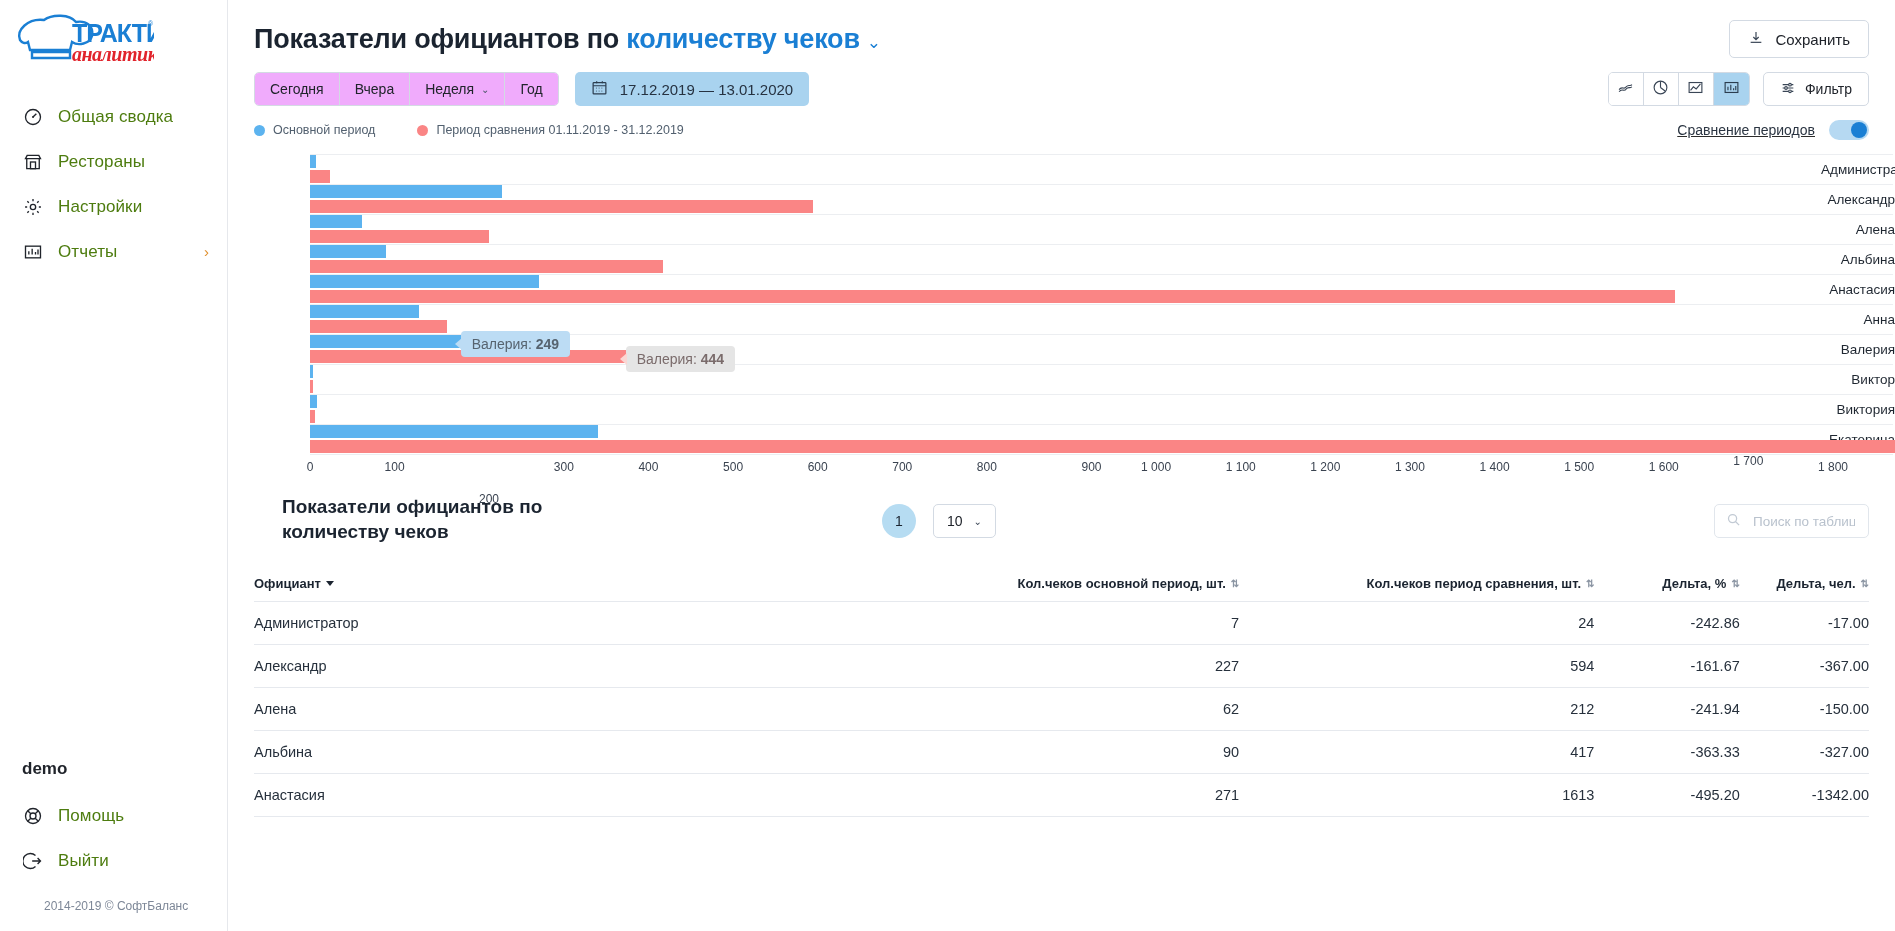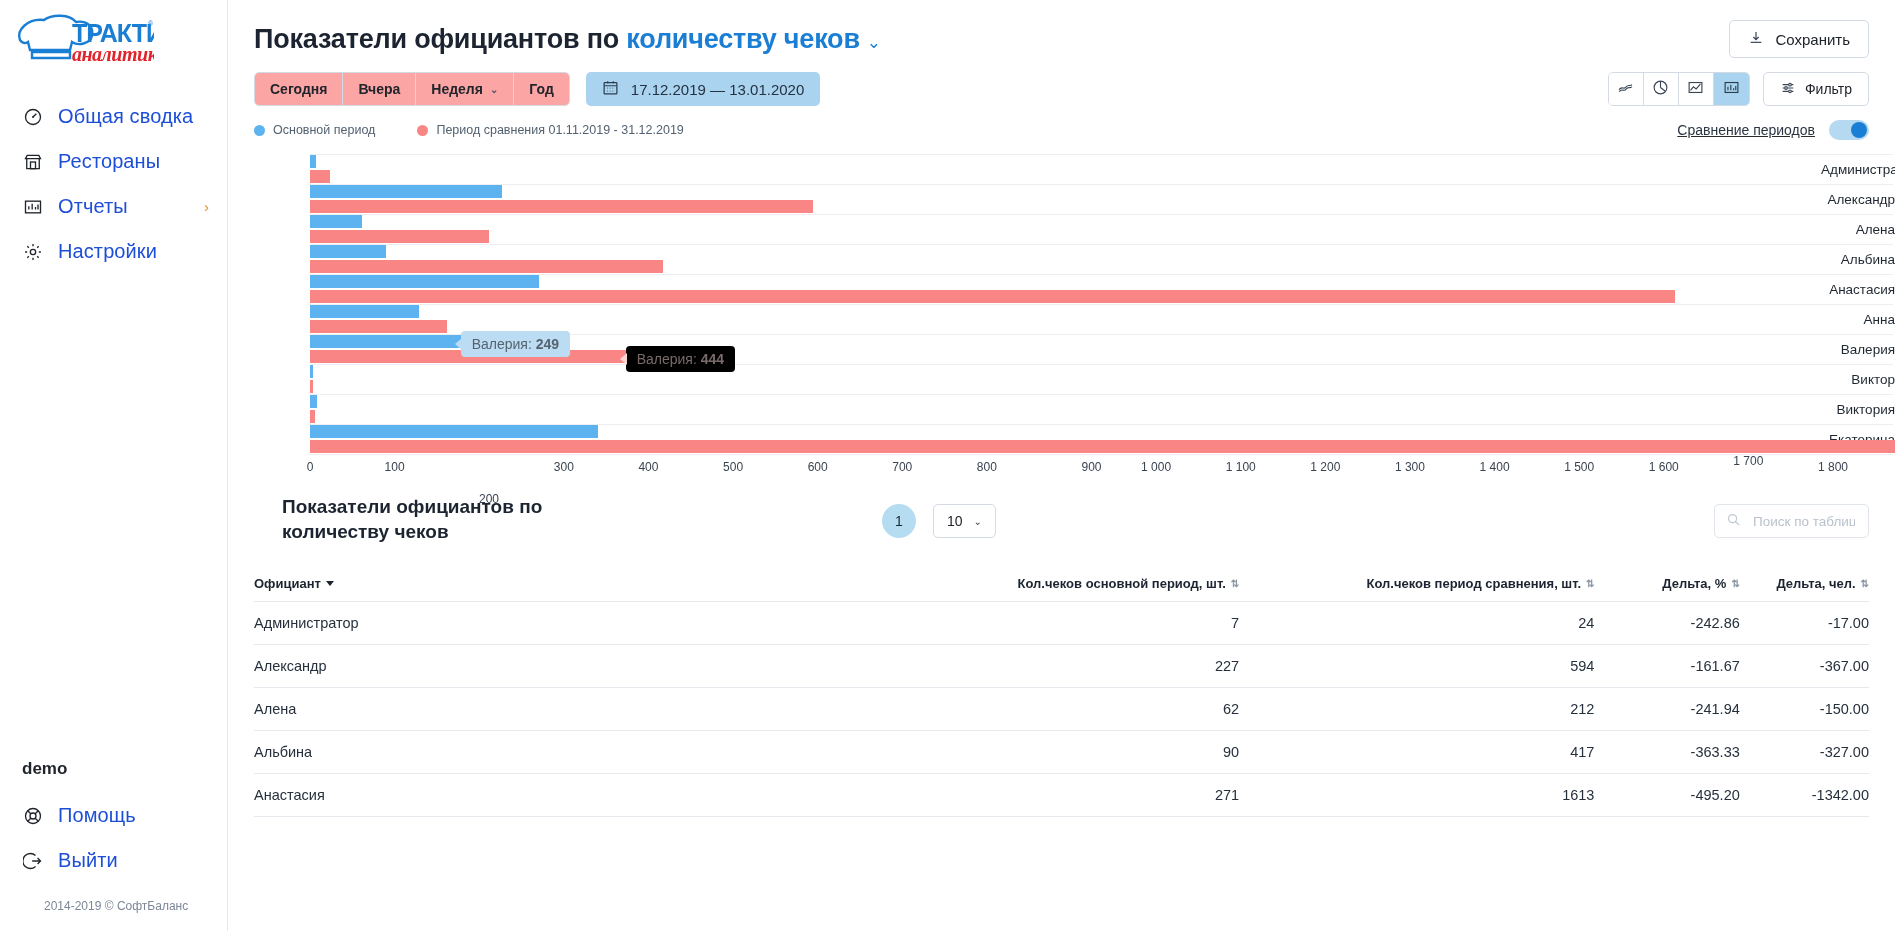--- a/index.html
+++ b/index.html
@@ -24,21 +24,21 @@
   }
   .logo { padding:14px 0 10px 14px; }
   .logo svg { display:block; }
   .nav { margin-top:14px; }
   .nav-item {
     display:flex; align-items:center; gap:14px;
     height:45px; padding:0 18px 0 22px;
     cursor:pointer; position:relative;
   }
   .nav-item .ico { width:22px; height:22px; flex:0 0 22px; display:flex; align-items:center; justify-content:center; color:#2b2b2b; }
-  .nav-item .lbl { font-size:20px; color:#1d4ed8; letter-spacing:.1px; }
+  .nav-item .lbl { font-size:17px; color:#4d7c0f; letter-spacing:.1px; }
   .nav-item .chev { margin-left:auto; color:#e08f2c; font-size:15px; line-height:1; }
 
   .sb-bottom { position:absolute; left:0; bottom:0; width:228px; padding-bottom:8px; }
   .demo { font-size:17px; font-weight:bold; color:#20242b; padding:0 0 14px 22px; }
   .copy { font-size:12px; color:#7d8797; padding:16px 0 10px 44px; }
 
   
   .main { flex:1; height:931px; position:relative; overflow:hidden; background:#fff; }
 
   .topbar { display:flex; align-items:center; padding:20px 26px 0 26px; }
@@ -51,22 +51,21 @@
     border:1px solid #d3dae3; border-radius:5px; background:#fff;
     font-size:15px; color:#20242b; cursor:pointer;
   }
 
   .toolbar { display:flex; align-items:center; padding:14px 26px 0 26px; }
   .seg { display:flex; border:1px solid #d3dae3; border-radius:5px; overflow:hidden; height:34px; background:#fff; }
   .seg .sgi {
     display:flex; align-items:center; gap:7px;
     padding:0 15px; font-size:14px; color:#20242b;
     border-right:1px solid #d3dae3; cursor:pointer;
-    background:#fca5a5;
-    font-weight:bold;
+    background:#f0abfc;
   }
   .seg .sgi:last-child { border-right:none; }
   .seg .sgi .cv { font-size:10px; color:#4a5668; }
 
   .daterange {
     margin-left:16px; display:flex; align-items:center; gap:12px;
     height:34px; padding:0 16px;
     background:#a9d3ef; border-radius:5px;
     font-size:15px; color:#263241; cursor:pointer;
   }
@@ -106,21 +105,21 @@
   .bar.primary { background:#5cb3ef; }
   .bar.compare { background:#fa8585; }
   .axis { position:absolute; left:0; right:0; }
   .tick { position:absolute; font-size:12px; color:#3a4350; transform:translateX(-50%); white-space:nowrap; }
 
   .tip {
     position:absolute; font-size:14px; padding:5px 11px; border-radius:4px;
     white-space:nowrap; transform:translateY(-50%);
   }
   .tip.blue { background:#bcdcf4; color:#56636f; }
-  .tip.red  { background:#000000; color:#7a6b6b; }
+  .tip.red  { background:#e5e5e5; color:#7a6b6b; }
   .tip .tv { font-weight:bold; }
   .tip:after {
     content:""; position:absolute; left:-6px; top:50%; margin-top:-6px;
     border:6px solid transparent; border-right-width:7px; border-left-width:0;
   }
   .tip.blue:after { border-right-color:#bcdcf4; }
   .tip.red:after  { border-right-color:#fbd6d3; }
 
   
   .tablesec { padding:0 26px 0 26px; position:relative; }
@@ -202,36 +201,36 @@
               <path d="M4.5 8 L4.5 20 L19.5 20 L19.5 8"></path>
             <rect x="9" y="12" width="6" height="8"></rect>
           </svg>
         </span>
         <span class="lbl">Рестораны</span>
       </div>
 
       <div class="nav-item">
         <span class="ico">
           <svg width="20" height="20" viewBox="0 0 24 24" fill="none" stroke="#20242b" stroke-width="1.6">
-            <rect x="3" y="5" width="18" height="14"></rect>
-            <path d="M7 15 L7 11 M11 15 L11 8 M15 15 L15 12 M18 15 L18 9"></path>
-          </svg>
-        </span>
-        <span class="lbl">Отчеты</span>
-        <span class="chev">›</span>
+            <circle cx="12" cy="12" r="3.2"></circle>
+            <path d="M12 2.5 L12 5 M12 19 L12 21.5 M2.5 12 L5 12 M19 12 L21.5 12 M5.2 5.2 L7 7 M17 17 L18.8 18.8 M18.8 5.2 L17 7 M7 17 L5.2 18.8"></path>
+          </svg>
+        </span>
+        <span class="lbl">Настройки</span>
       </div>
 
       <div class="nav-item">
         <span class="ico">
           <svg width="20" height="20" viewBox="0 0 24 24" fill="none" stroke="#20242b" stroke-width="1.6">
-            <circle cx="12" cy="12" r="3.2"></circle>
-            <path d="M12 2.5 L12 5 M12 19 L12 21.5 M2.5 12 L5 12 M19 12 L21.5 12 M5.2 5.2 L7 7 M17 17 L18.8 18.8 M18.8 5.2 L17 7 M7 17 L5.2 18.8"></path>
-          </svg>
-        </span>
-        <span class="lbl">Настройки</span>
+            <rect x="3" y="5" width="18" height="14"></rect>
+            <path d="M7 15 L7 11 M11 15 L11 8 M15 15 L15 12 M18 15 L18 9"></path>
+          </svg>
+        </span>
+        <span class="lbl">Отчеты</span>
+        <span class="chev">›</span>
       </div>
     </nav>
 
     <div class="sb-bottom">
       <div class="demo">demo</div>
 
       <div class="nav-item">
         <span class="ico">
           <svg width="20" height="20" viewBox="0 0 24 24" fill="none" stroke="#20242b" stroke-width="1.6">
             <circle cx="12" cy="12" r="9"></circle>

